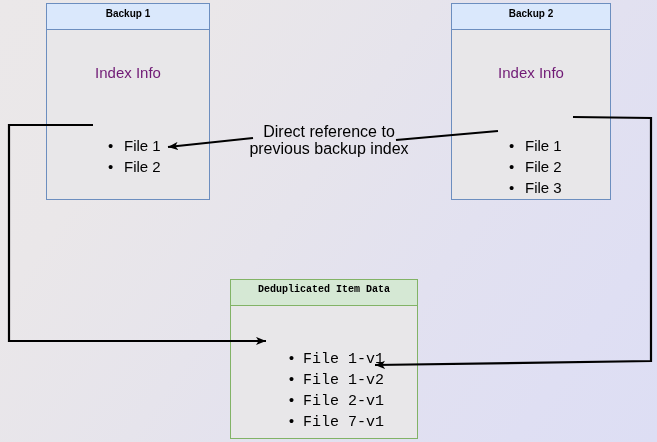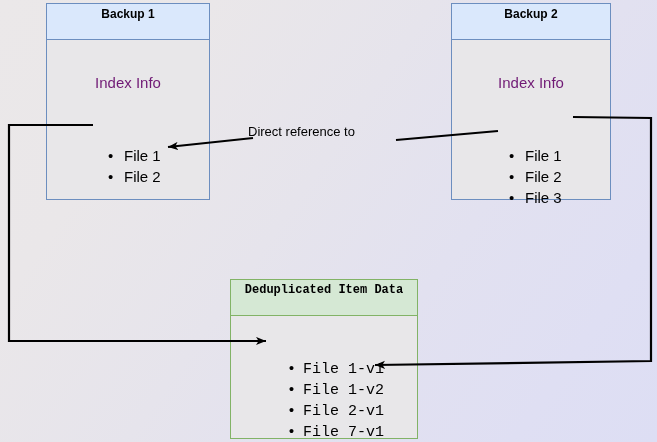--- a/index.html
+++ b/index.html
@@ -37,24 +37,24 @@
     position: absolute;
     box-sizing: border-box;
     border: 1px solid #6c8ebf;
     background: #e8e7e9;
   }
   .box.green {
     border: 1px solid #82b366;
   }
   .box-header {
     box-sizing: border-box;
-    height: 36px;
+    height: 26px;
     line-height: 20px;
     text-align: center;
-    font-size: 12px;
+    font-size: 10px;
     font-weight: bold;
     color: #000;
     background: #dae8fc;
     border-bottom: 1px solid #6c8ebf;
   }
   .box.green > .box-header {
     background: #d5e8d4;
     border-bottom: 1px solid #82b366;
   }
   .box-body {
@@ -90,21 +90,22 @@
     content: "\2022";
     position: absolute;
     left: 0;
     top: 0;
     font-size: 15px;
     line-height: 21px;
   }
 
   .center-label {
     position: absolute;
-    font-size: 13px;
+    text-align: center;
+    font-size: 16px;
     line-height: 17px;
     color: #000;
   }
 
   #arrows {
     position: absolute;
     left: 0;
     top: 0;
     width: 657px;
     height: 442px;
@@ -147,20 +148,21 @@
         <li>File 1-v1</li>
         <li>File 1-v2</li>
         <li>File 2-v1</li>
         <li>File 7-v1</li>
       </ul>
     </div>
   </div>
 
   <div class="center-label" style="left:248px; top:123px; width:162px;">
     <div>Direct reference to</div>
+    <div>previous backup index</div>
   </div>
 
   <svg id="arrows" viewBox="0 0 657 442" width="657" height="442">
     <defs>
       <marker id="ah" markerWidth="11" markerHeight="9" refX="10" refY="4.5" orient="auto" markerUnits="userSpaceOnUse">
         <path d="M0,0.4 L10,4.5 L0,8.6 L2.6,4.5 Z" fill="#000"></path>
       </marker>
     </defs>
 
     <path d="M93,125 L9,125 L9,341 L266,341" fill="none" stroke="#000" stroke-width="2.2" marker-end="url(#ah)"></path>

